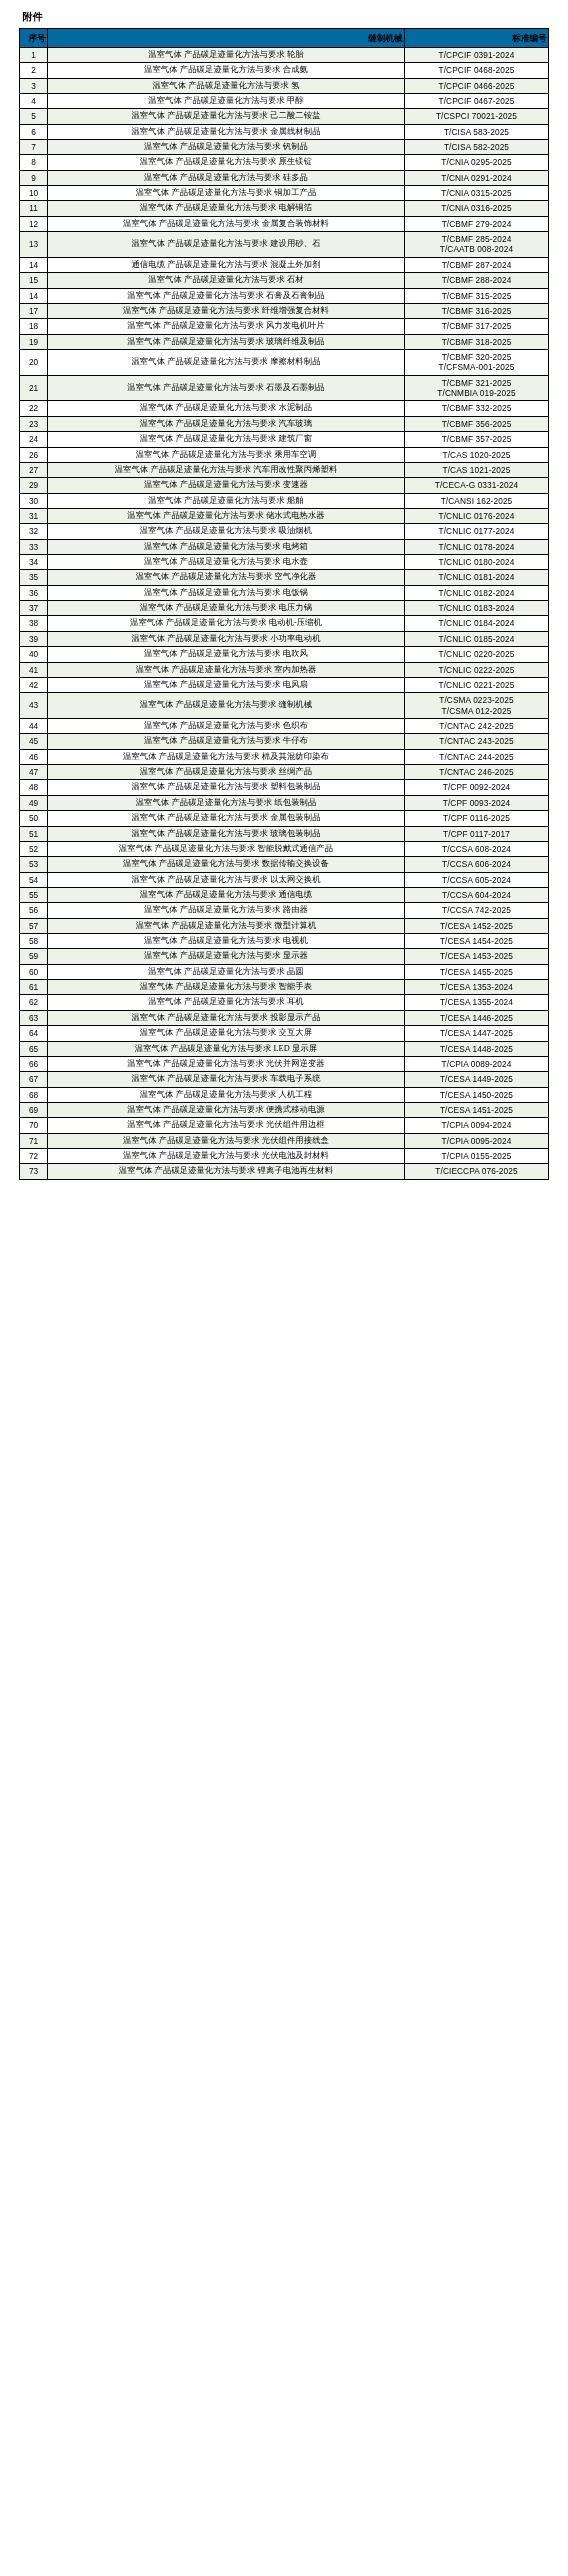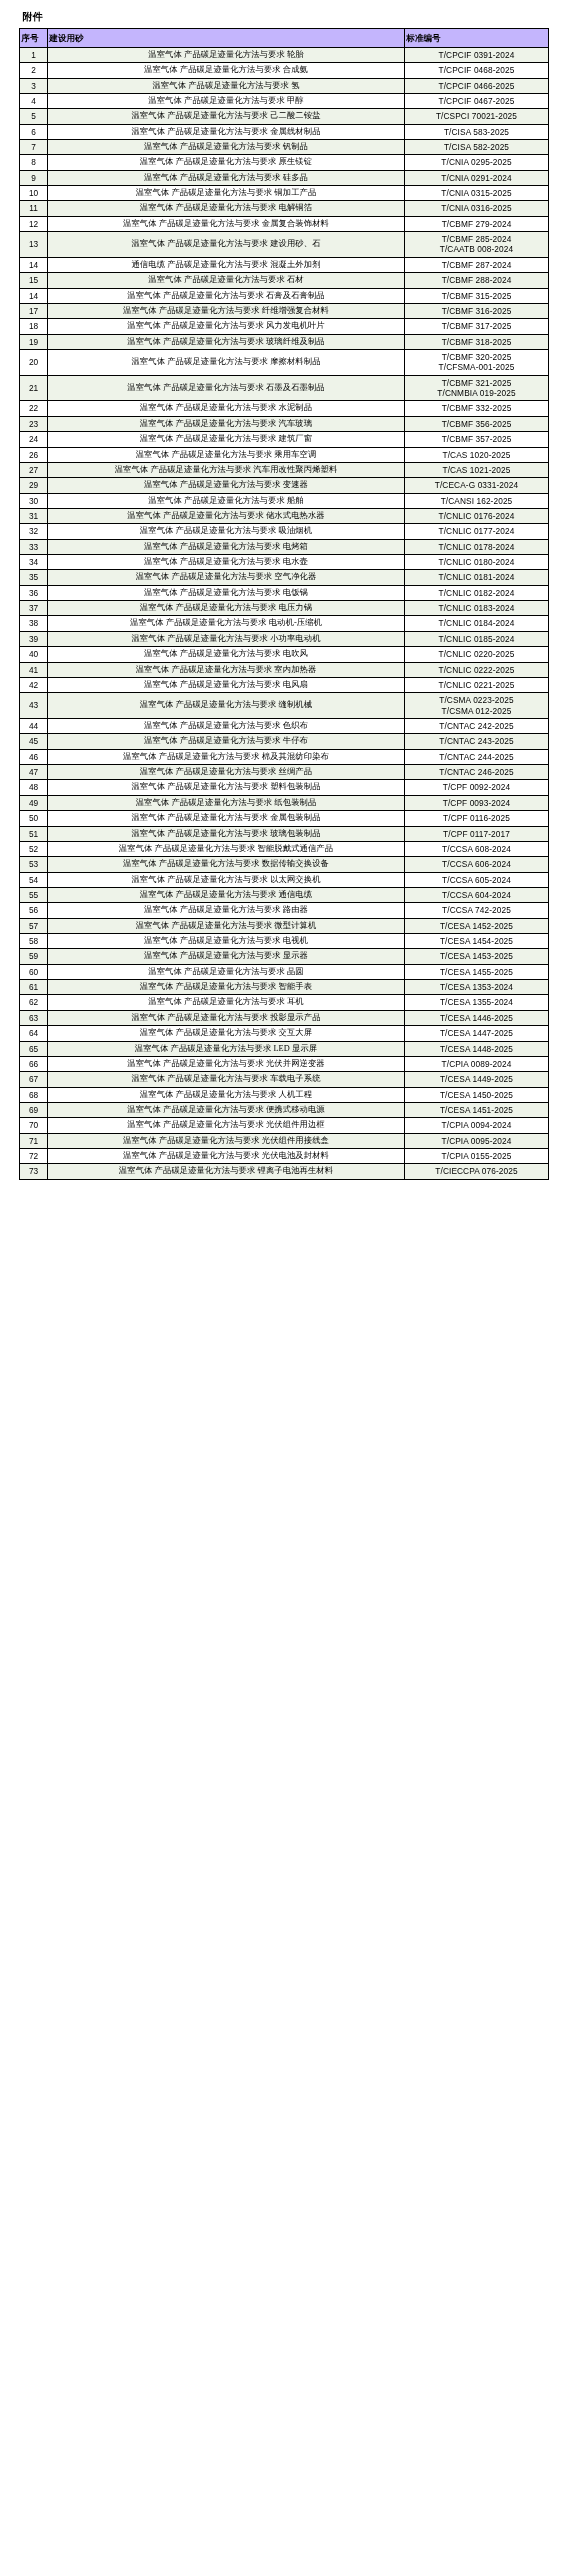--- a/index.html
+++ b/index.html
@@ -41,23 +41,23 @@
     table-layout: fixed;
   }
   table.main th, table.main td {
     border: 0.7px solid #000000;
     font-size: 8.3px;
     line-height: 1.25;
     padding: 2px 1.3px;
     vertical-align: middle;
   }
   table.main thead th {
-    background: #c4b5fd;
+    background: #0369a1;
     font-weight: bold;
-    text-align: left;
+    text-align: right;
     font-size: 8.6px;
     padding: 3.3px 1.3px;
   }
   col.c-idx { width: 28px; }
   col.c-name { width: 357px; }
   col.c-code { width: 144px; }
   td.idx {
     text-align: center;
     font-family: "Liberation Sans", sans-serif;
     font-size: 8px;
@@ -96,21 +96,21 @@
 
   <table class="main">
     <colgroup>
       <col class="c-idx">
       <col class="c-name">
       <col class="c-code">
     </colgroup>
     <thead>
       <tr>
         <th>序号</th>
-        <th>建设用砂</th>
+        <th>缝制机械</th>
         <th>标准编号</th>
       </tr>
     </thead>
     <tbody>
         <tr class="alt">
           <td class="idx">1</td>
           <td class="name">温室气体 产品碳足迹量化方法与要求 轮胎</td>
           <td class="code">
             <span class="codeline">T/CPCIF 0391-2024</span>
           </td>

